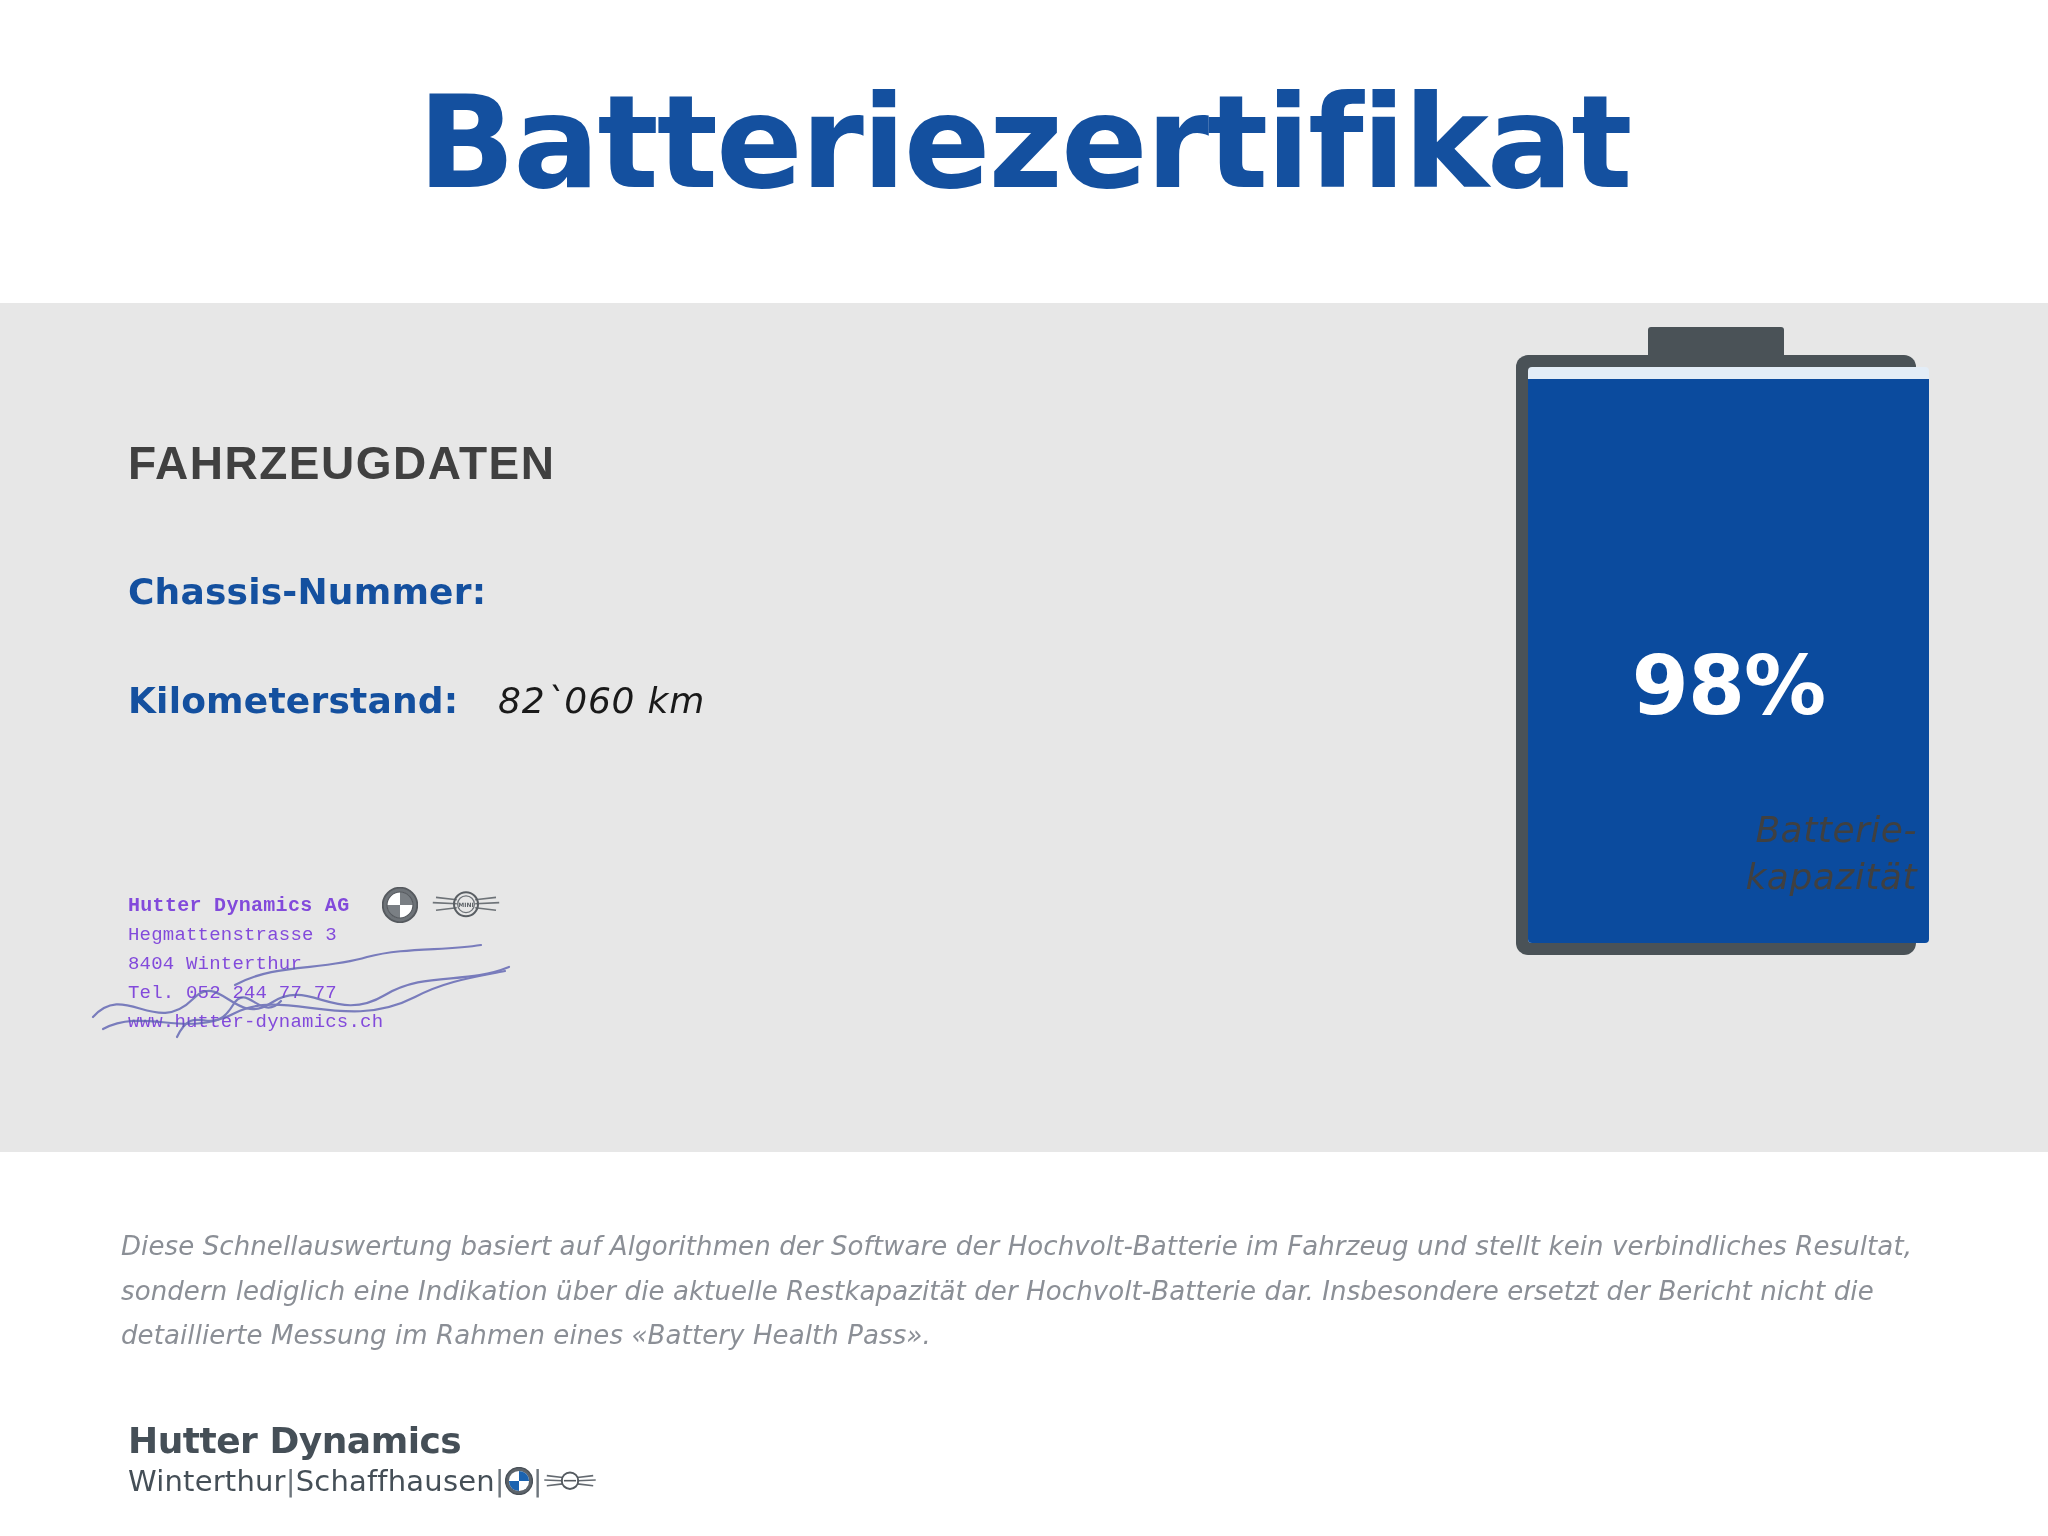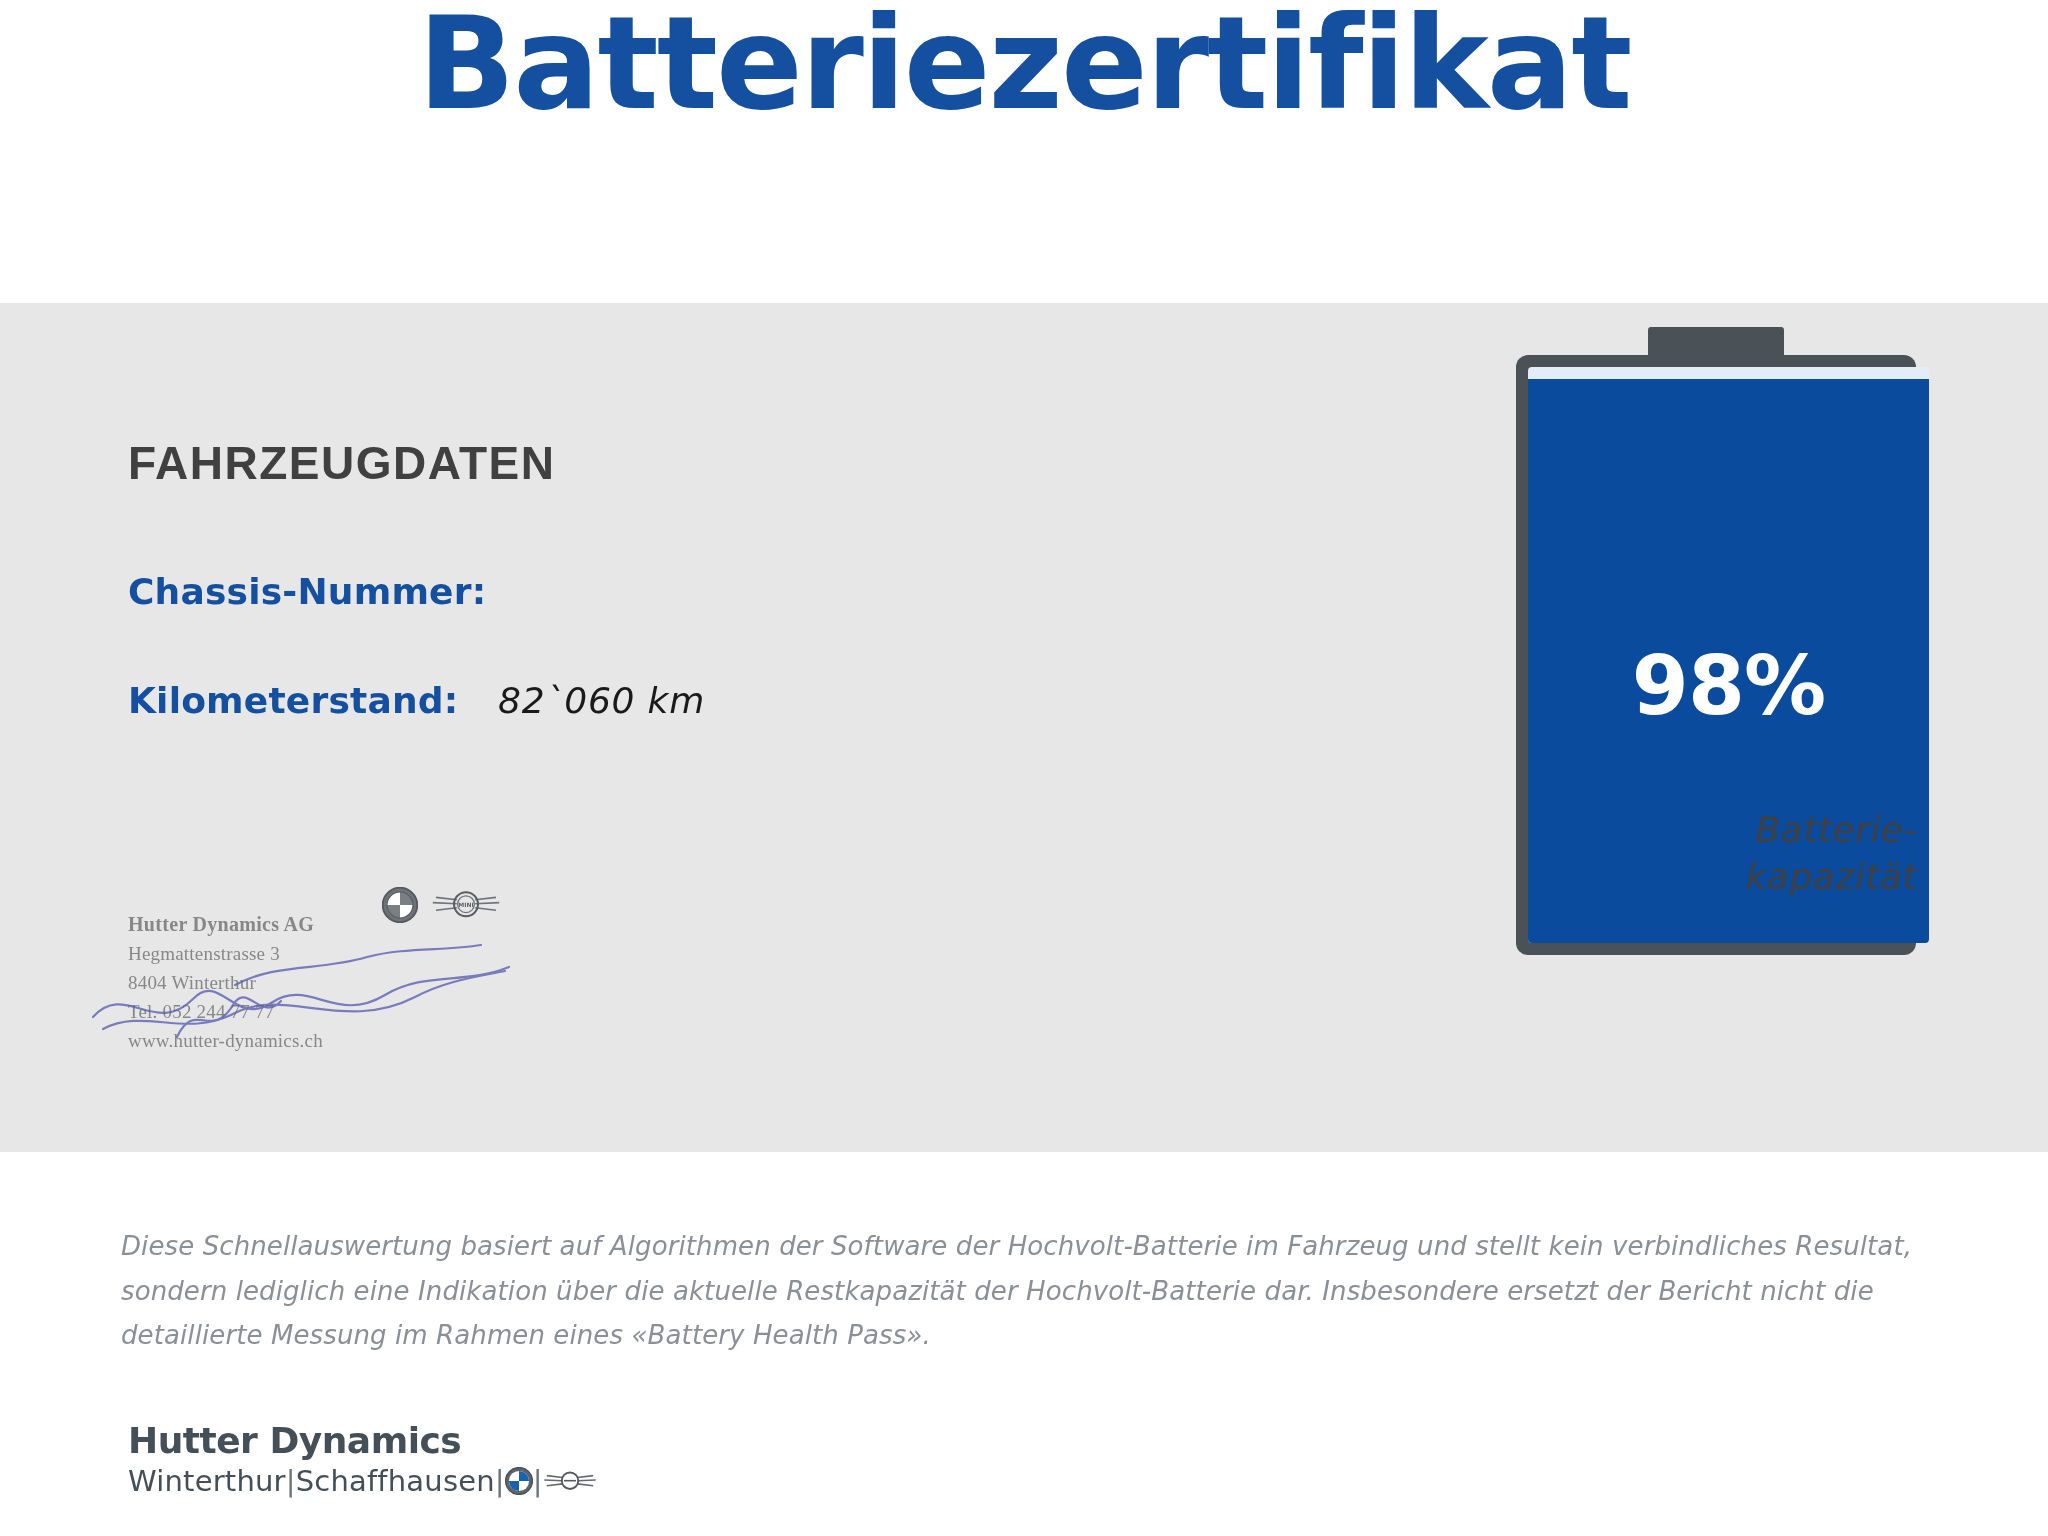--- a/index.html
+++ b/index.html
@@ -13,21 +13,21 @@
     font-family: "Liberation Sans", sans-serif;
     overflow: hidden;
     position: relative;
   }
 
   
   .title-band {
     height: 303px;
     background: #ffffff;
     display: flex;
-    align-items: flex-start;
+    align-items: center;
     justify-content: center;
     box-sizing: border-box;
     padding-bottom: 18px;
   }
   .doc-title {
     font-size: 128px;
     font-weight: 700;
     color: #14509f;
     letter-spacing: -2px;
     line-height: 1;
@@ -93,24 +93,23 @@
     position: absolute;
     left: 120px;
     top: 580px;
     width: 470px;
     height: 165px;
   }
   .stamp-text {
     position: absolute;
     left: 8px;
     top: 8px;
-    color: #737373;
-    font-family: Liberation Serif, serif;
+    color: #6d28d9;
+    font-family: Liberation Mono, monospace;
     opacity: 0.82;
-    margin-top: 18px;
   }
   .stamp-line1 {
     font-size: 20px;
     font-weight: 700;
     letter-spacing: 0.3px;
     line-height: 30px;
     white-space: nowrap;
   }
   .stamp-line {
     font-size: 19px;

